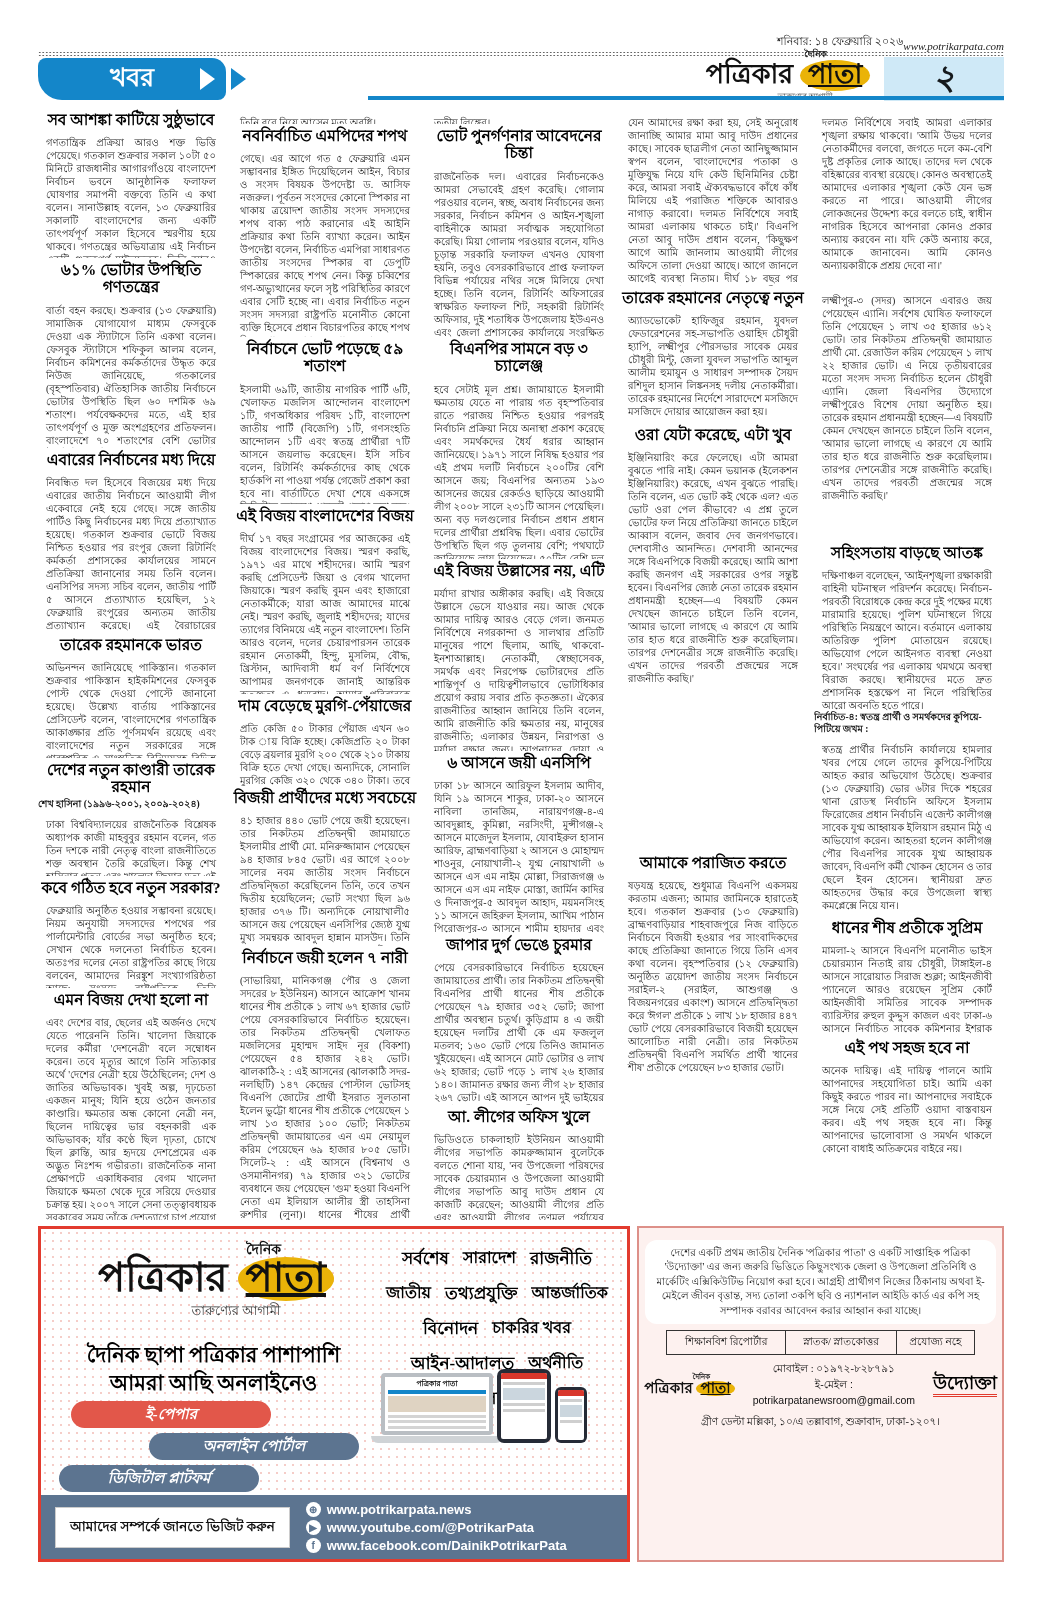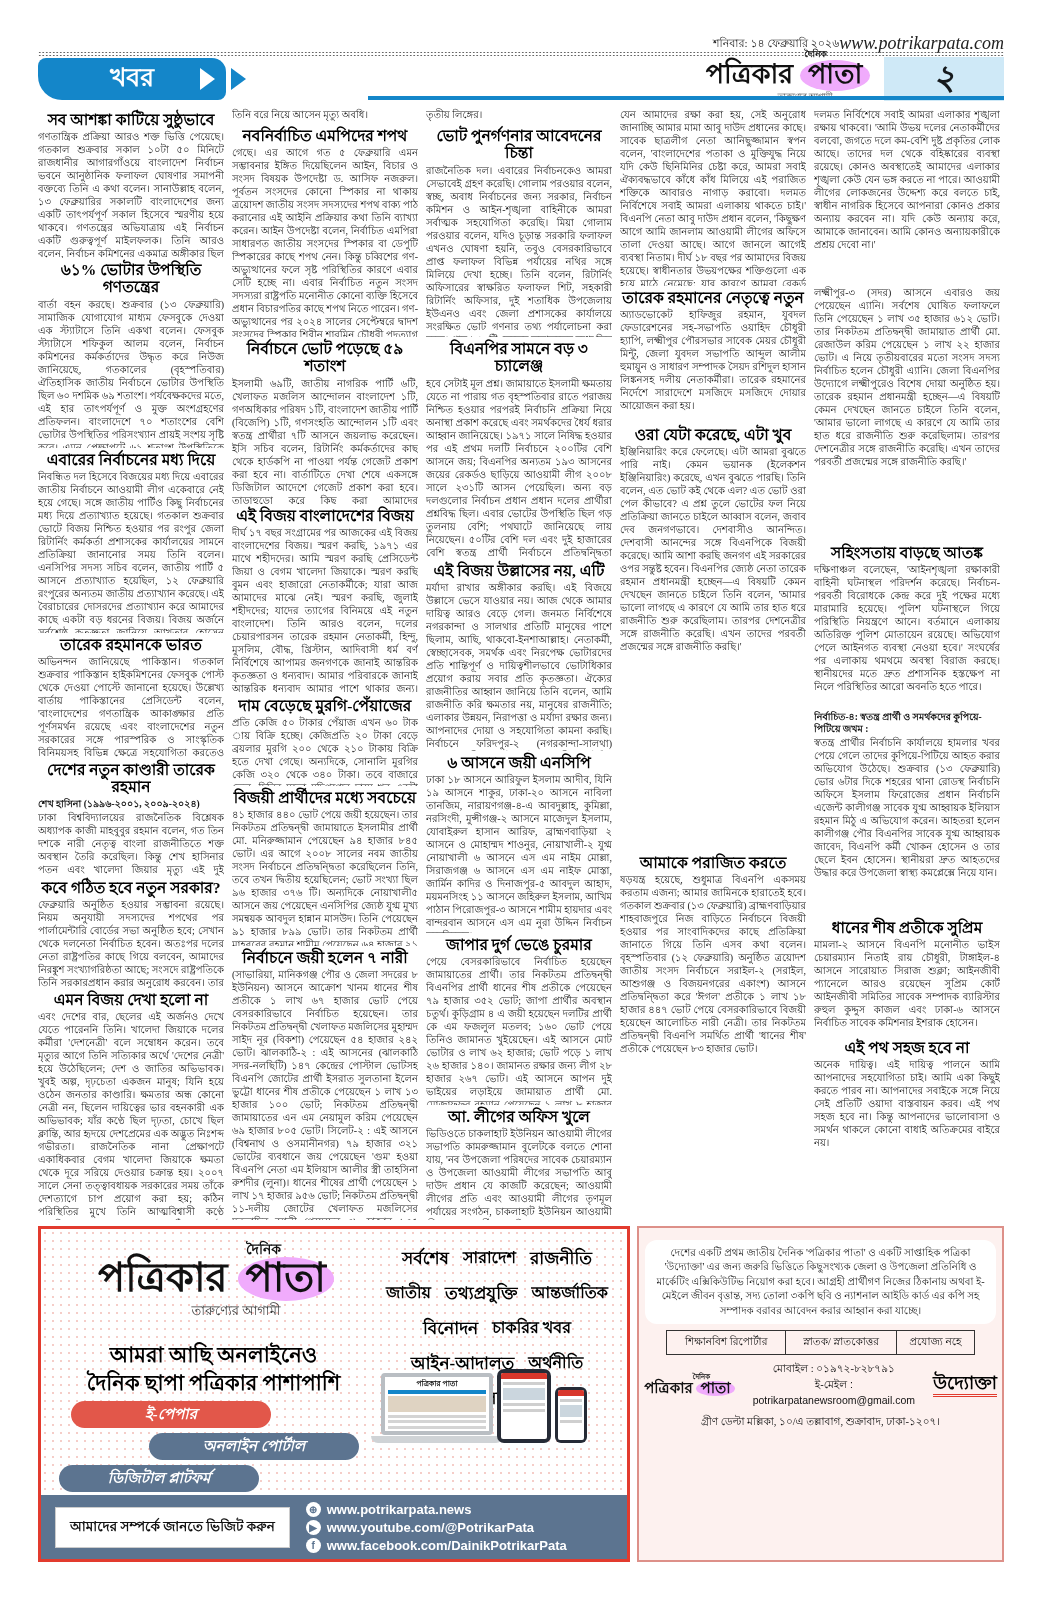--- a/index.html
+++ b/index.html
@@ -2,46 +2,46 @@
 <html><head>
 <meta charset="utf-8">
 <style>
   html,body{margin:0;padding:0;background:#fff;}
   body{width:1041px;height:1600px;position:relative;overflow:hidden;
        font-family:"Liberation Serif","DejaVu Sans",serif;color:#111;}
   
   .topbar{position:absolute;top:33px;left:38px;width:966px;display:flex;
           justify-content:flex-end;align-items:flex-end;}
   .topdate{font-size:11px;color:#222;}
-  .topsite{font-size:18px;font-style:italic;color:#222;}
+  .topsite{font-size:11px;font-style:italic;color:#222;}
   .dotline{position:absolute;top:51px;left:38px;width:966px;height:6px;
            background-image:radial-gradient(circle,#666 .7px,transparent .9px);
            background-size:3.5px 3px;}
   .tab{position:absolute;top:58px;left:38px;width:188px;height:42px;background:#1486c9;
        border-radius:8px 14px 8px 24px;display:flex;align-items:center;justify-content:center;
        color:#fff;font-size:25px;font-weight:bold;}
   .chev{position:absolute;width:0;height:0;border-top:11px solid transparent;border-bottom:11px solid transparent;}
   .chev-w{top:68px;left:200px;border-left:15px solid #fff;}
   .chev-b{top:68px;left:231px;border-left:15px solid #1486c9;}
   .brand{position:absolute;top:50px;left:698px;width:180px;text-align:center;line-height:1;}
   .brand .mini{font-size:9px;font-weight:bold;margin-left:55px;}
   .brand .big{font-size:27px;font-weight:bold;margin-top:1px;white-space:nowrap;}
-  .redball{display:inline-block;background:#f0abfc;border-radius:50%;padding:1px 8px 3px;color:#111;}
+  .redball{display:inline-block;background:#eab308;border-radius:50%;padding:1px 8px 3px;color:#111;text-decoration:underline;}
   .brand .tag{font-size:8px;color:#444;margin-top:2px;margin-left:34px;}
   .pagenum{position:absolute;top:57px;left:884px;width:120px;height:44px;background:#cfe9f7;
            display:flex;align-items:center;justify-content:center;font-size:34px;font-weight:bold;
            font-style:italic;color:#15191c;}
   .bluebar{position:absolute;top:96px;left:368px;width:636px;height:4px;background:#1486c9;}
   
   .col{position:absolute;top:108px;width:186px;height:1112px;overflow:hidden;}
   .c0{left:38px;}.c1{left:232px;}.c2{left:426px;}.c3{left:620px;}.c4{left:814px;}
   .art{overflow:hidden;}
   .hl{font-weight:bold;text-align:center;font-size:15.5px;line-height:1.12;margin:3px 0 2px;color:#000;}
   .subh{font-size:9.5px;font-weight:bold;line-height:12px;margin:0 0 1px;}
-  .bd{font-size:10px;line-height:13px;text-align:justify;margin:0;color:#1c1c1c;word-break:break-word;}
+  .bd{font-size:10px;line-height:13px;text-align:justify;margin:8px;color:#1c1c1c;word-break:break-word;}
   
   .lad{position:absolute;top:1226px;left:38px;width:592px;height:336px;border:3px solid #e23b2e;
        box-sizing:border-box;background-color:#fff;
        background-image:radial-gradient(circle,#f5cdc8 1px,transparent 1.2px);background-size:8px 8px;}
   .lad-top{position:relative;height:266px;}
   .lad-logo{position:absolute;top:14px;left:30px;width:290px;text-align:center;line-height:1;}
   .lad-logo .mini{font-size:14px;font-weight:bold;margin-left:95px;}
   .lad-logo .big{font-size:40px;font-weight:bold;white-space:nowrap;}
   .lad-logo .tag{font-size:13px;color:#333;margin-top:3px;margin-left:40px;}
   .lad-head{position:absolute;top:112px;left:0px;width:345px;text-align:center;
@@ -281,22 +281,22 @@
         <span>জাতীয়</span>
         <span>তথ্যপ্রযুক্তি</span>
         <span>আন্তর্জাতিক</span>
         <span>বিনোদন</span>
         <span>চাকরির খবর</span>
         <span>আইন-আদালত</span>
         <span>অর্থনীতি</span>
         <span>খেলাধুলা</span>
       </div>
       <div class="lad-head">
+        <div>দৈনিক ছাপা পত্রিকার পাশাপাশি</div>
         <div>আমরা আছি অনলাইনেও</div>
-        <div>দৈনিক ছাপা পত্রিকার পাশাপাশি</div>
       </div>
       <div class="lad-btns">
         <div class="pill red">ই-পেপার</div>
         <div class="pill slate p2">অনলাইন পোর্টাল</div>
         <div class="pill slate p3">ডিজিটাল প্লাটফর্ম</div>
       </div>
       <div class="devices">
         <div class="laptop">
           <div class="lap-screen">
             <div class="scr-mast">পত্রিকার পাতা</div>

